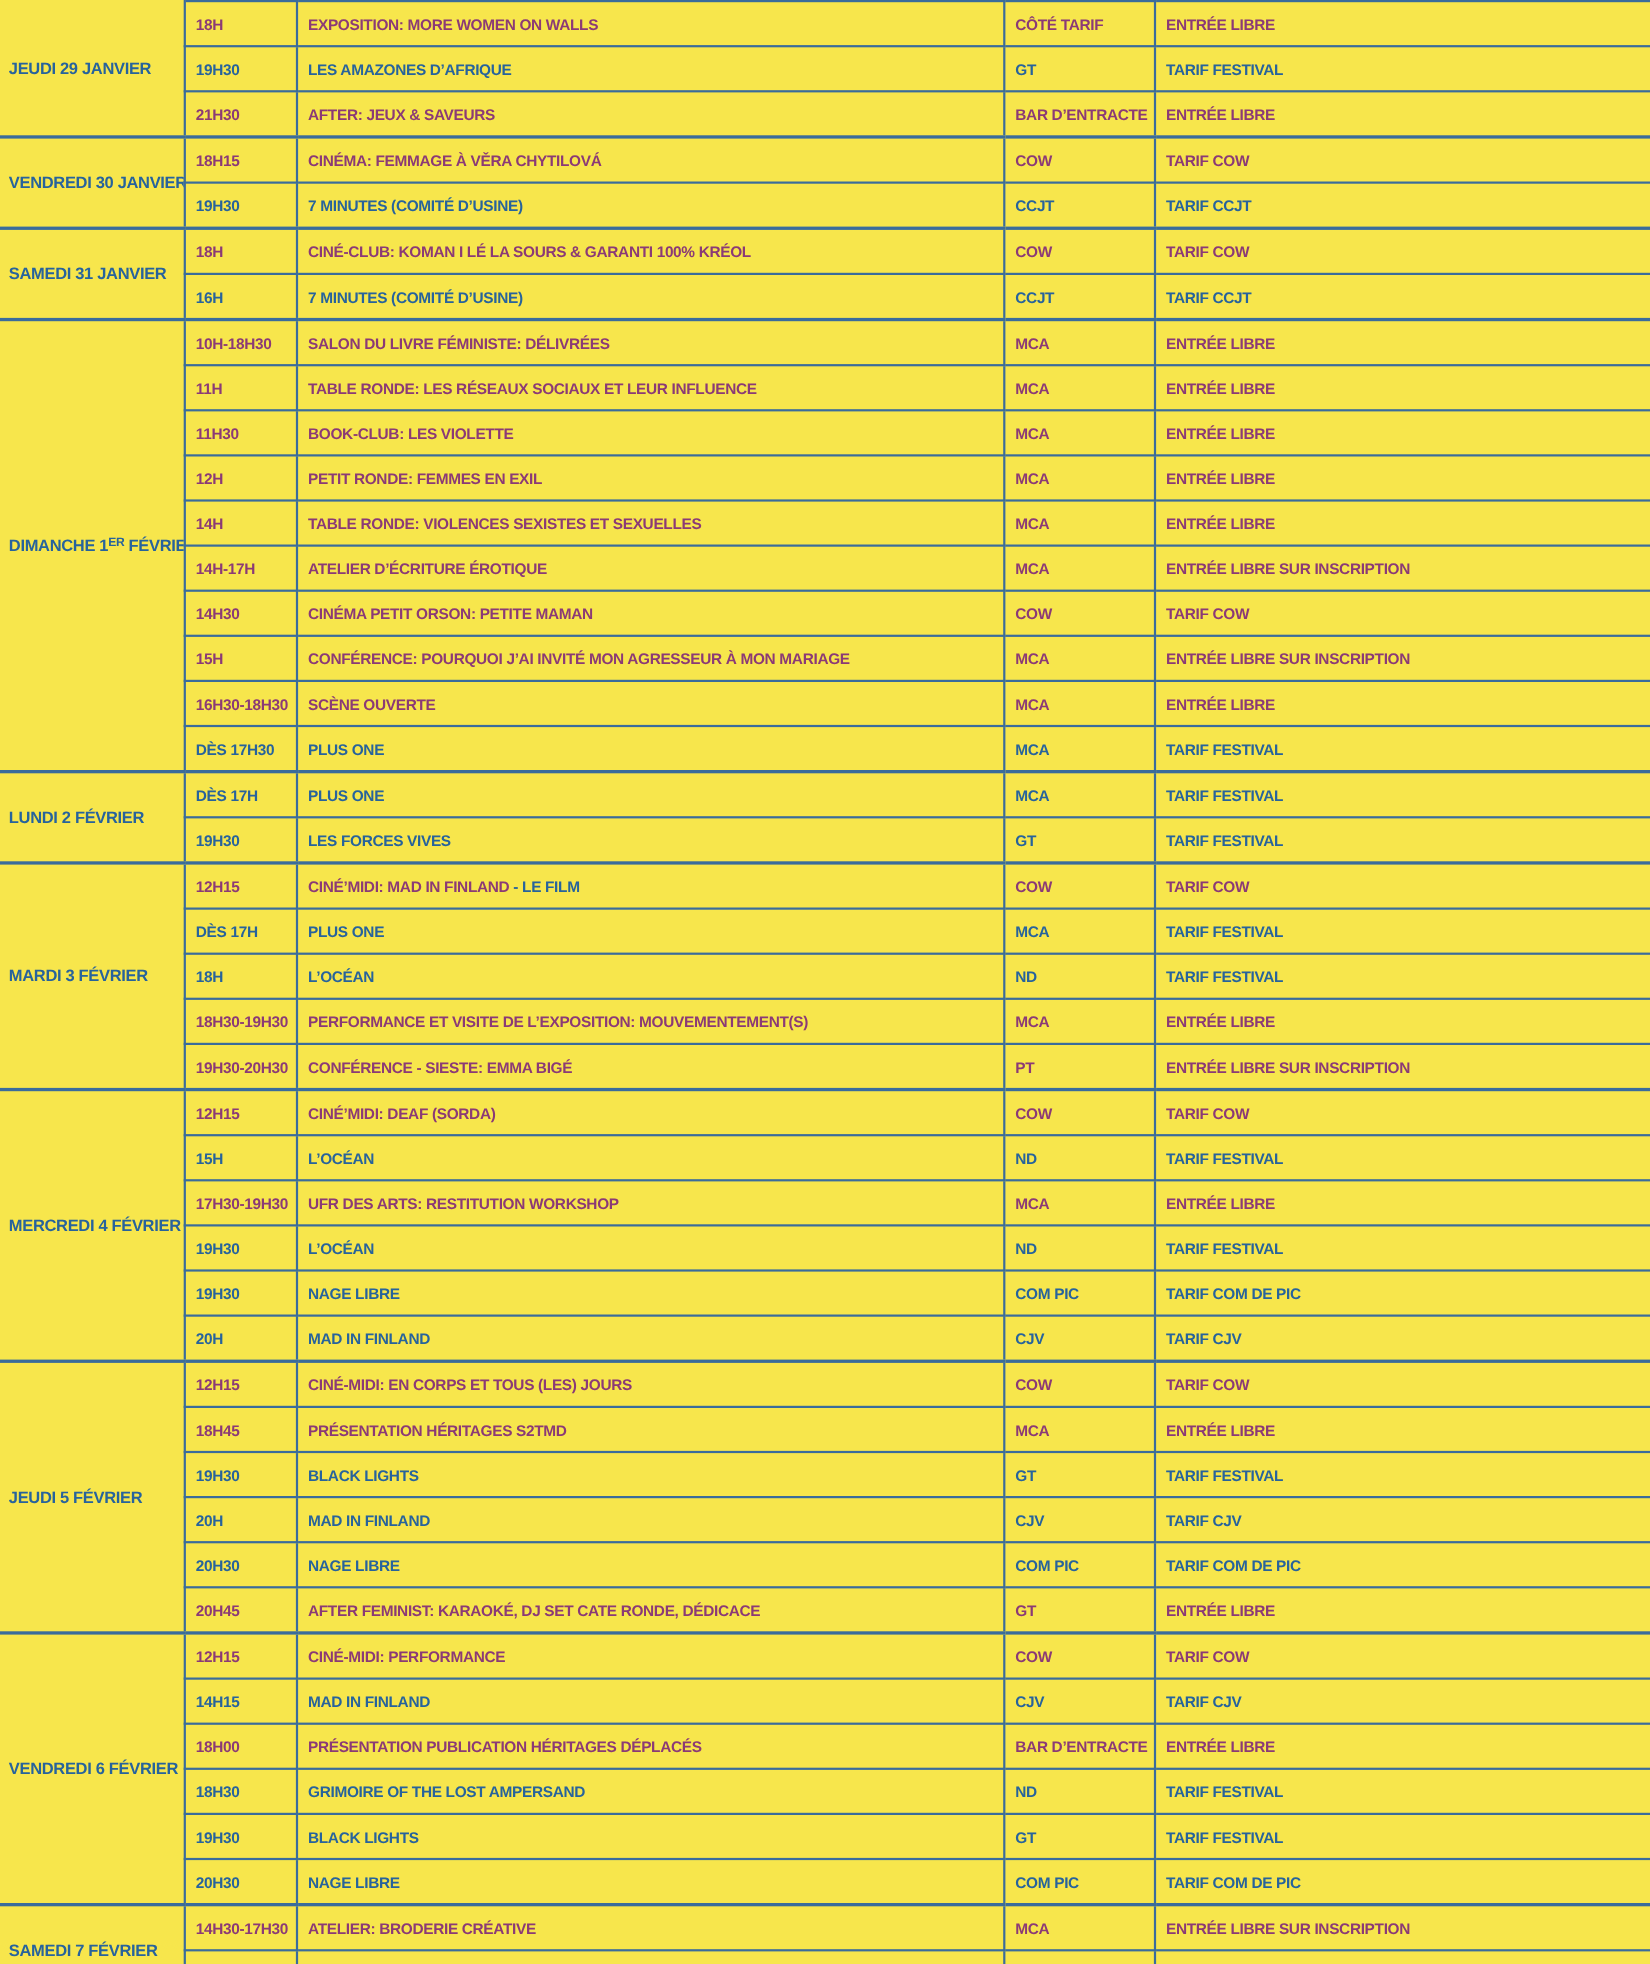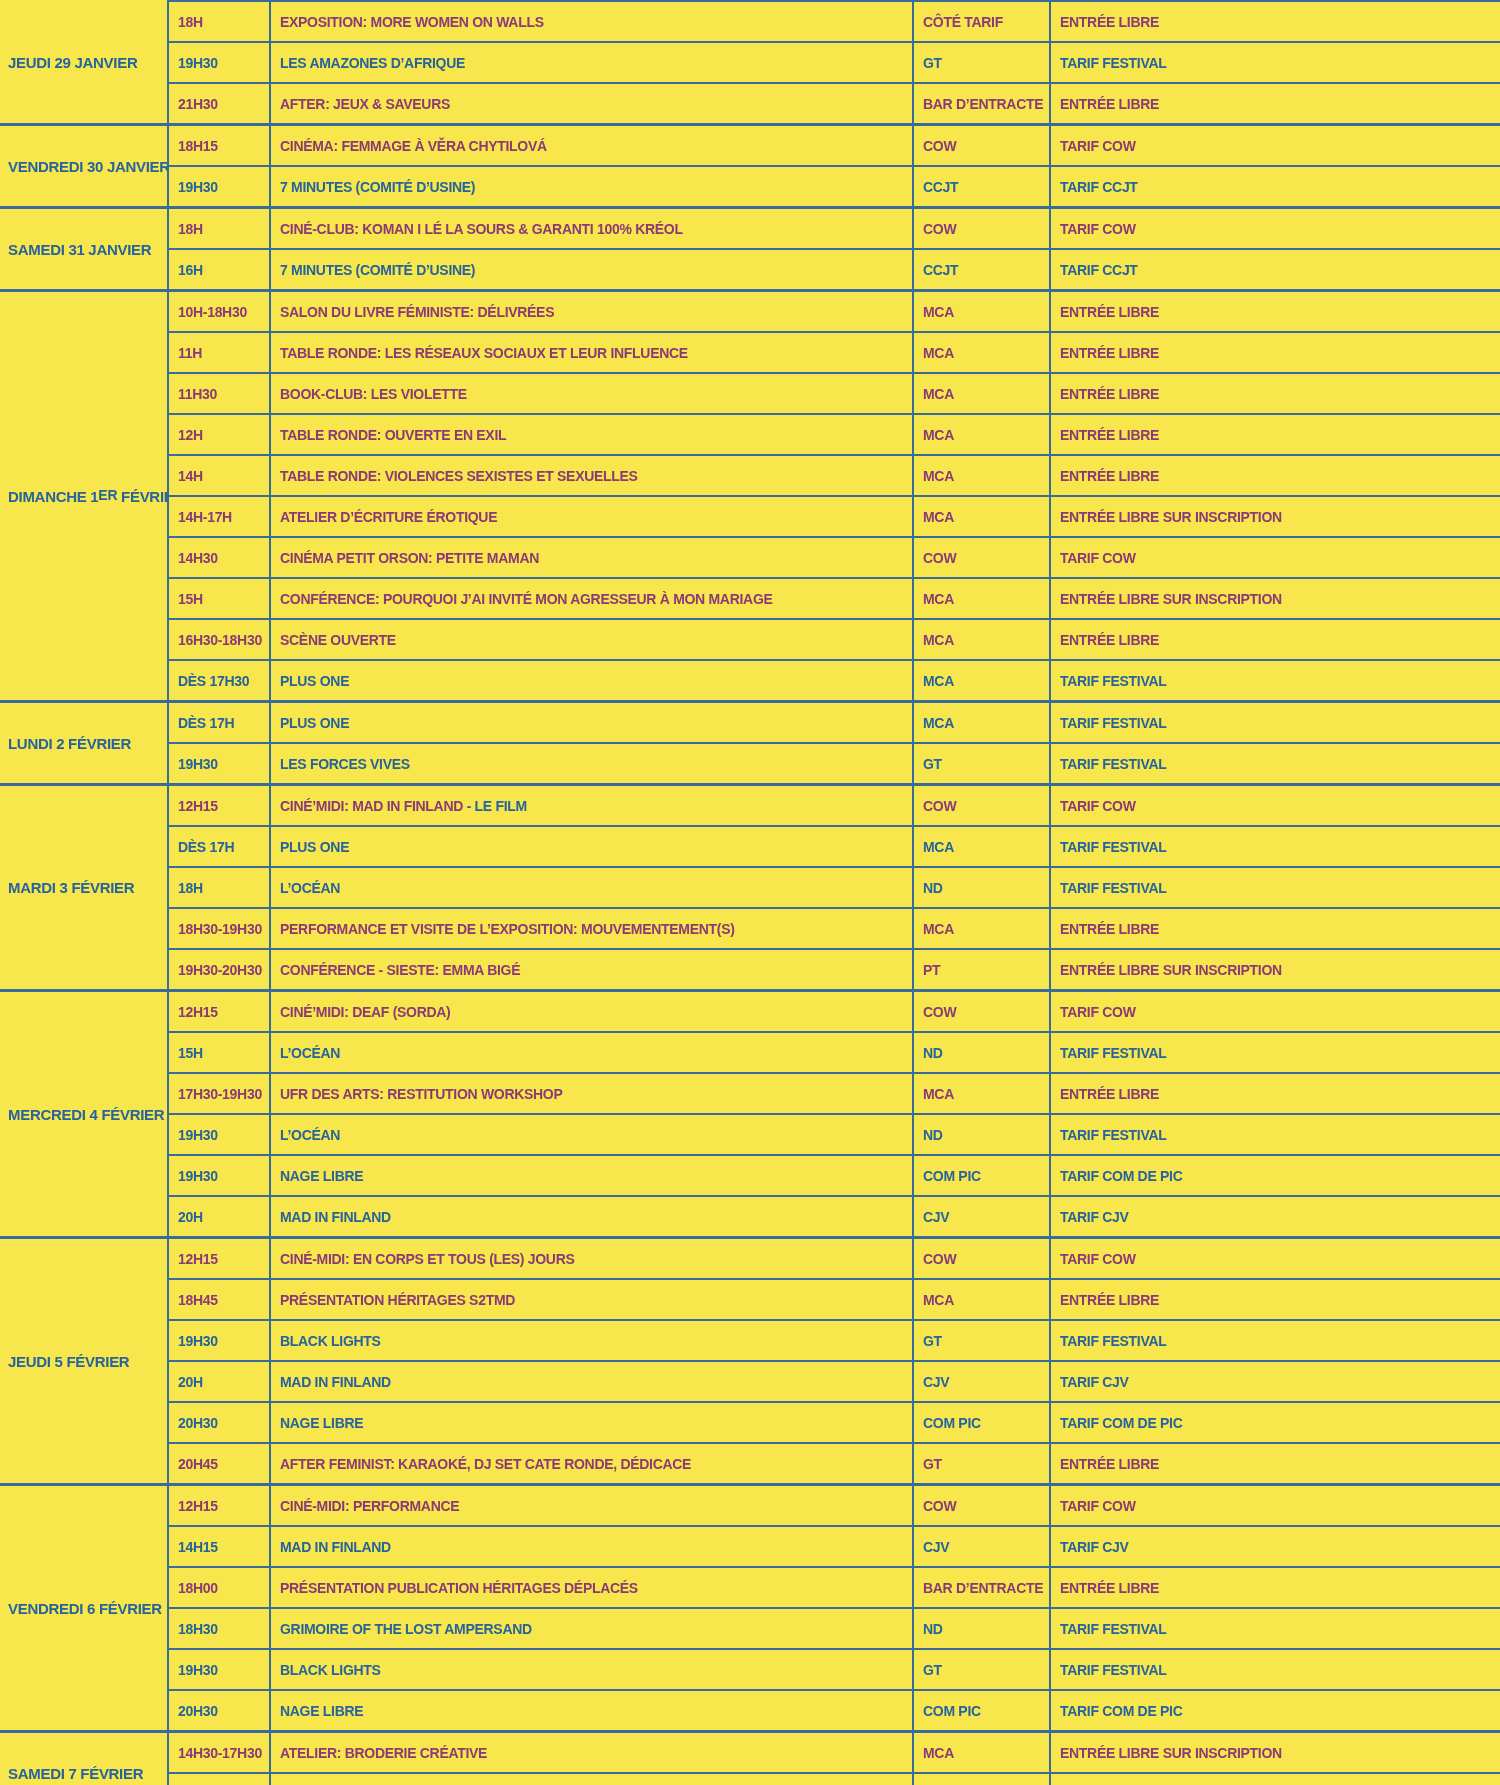--- a/index.html
+++ b/index.html
@@ -40,21 +40,21 @@
     color:var(--blue);
     font-size:15px;
     padding-left:8px;
   }
   .day-cell.first-day{border-top:0;}
   tr.group-end td{border-bottom-width:3px;}
   tr.purple td{color:var(--purple);}
   tr.blue td{color:var(--blue);}
   tr td.day-cell{color:var(--blue);margin-top:36px;}
   .day-sup{
-    font-size:14px;
+    font-size:11px;
     vertical-align:top;
     line-height:1;
     text-align:center;
   }
   .event-title{}
   .force-blue{color:var(--blue) !important;}
 </style>
 </head>
 <body>
 
@@ -133,21 +133,21 @@
       <tr class="purple">
 
     <td class="time-cell">11H30</td>
     <td class="event-cell"><span class="event-prefix">BOOK-CLUB: LES VIOLETTE</span><span class="event-title"></span><span class="event-suffix"></span></td>
     <td class="venue-cell">MCA</td>
     <td class="price-cell">ENTRÉE LIBRE</td>
   </tr>
       <tr class="purple">
 
     <td class="time-cell">12H</td>
-    <td class="event-cell"><span class="event-prefix">TABLE RONDE: OUVERTE EN EXIL</span><span class="event-title"></span><span class="event-suffix"></span></td>
+    <td class="event-cell"><span class="event-prefix">PETIT RONDE: FEMMES EN EXIL</span><span class="event-title"></span><span class="event-suffix"></span></td>
     <td class="venue-cell">MCA</td>
     <td class="price-cell">ENTRÉE LIBRE</td>
   </tr>
       <tr class="purple">
 
     <td class="time-cell">14H</td>
     <td class="event-cell"><span class="event-prefix">TABLE RONDE: VIOLENCES SEXISTES ET SEXUELLES</span><span class="event-title"></span><span class="event-suffix"></span></td>
     <td class="venue-cell">MCA</td>
     <td class="price-cell">ENTRÉE LIBRE</td>
   </tr>

